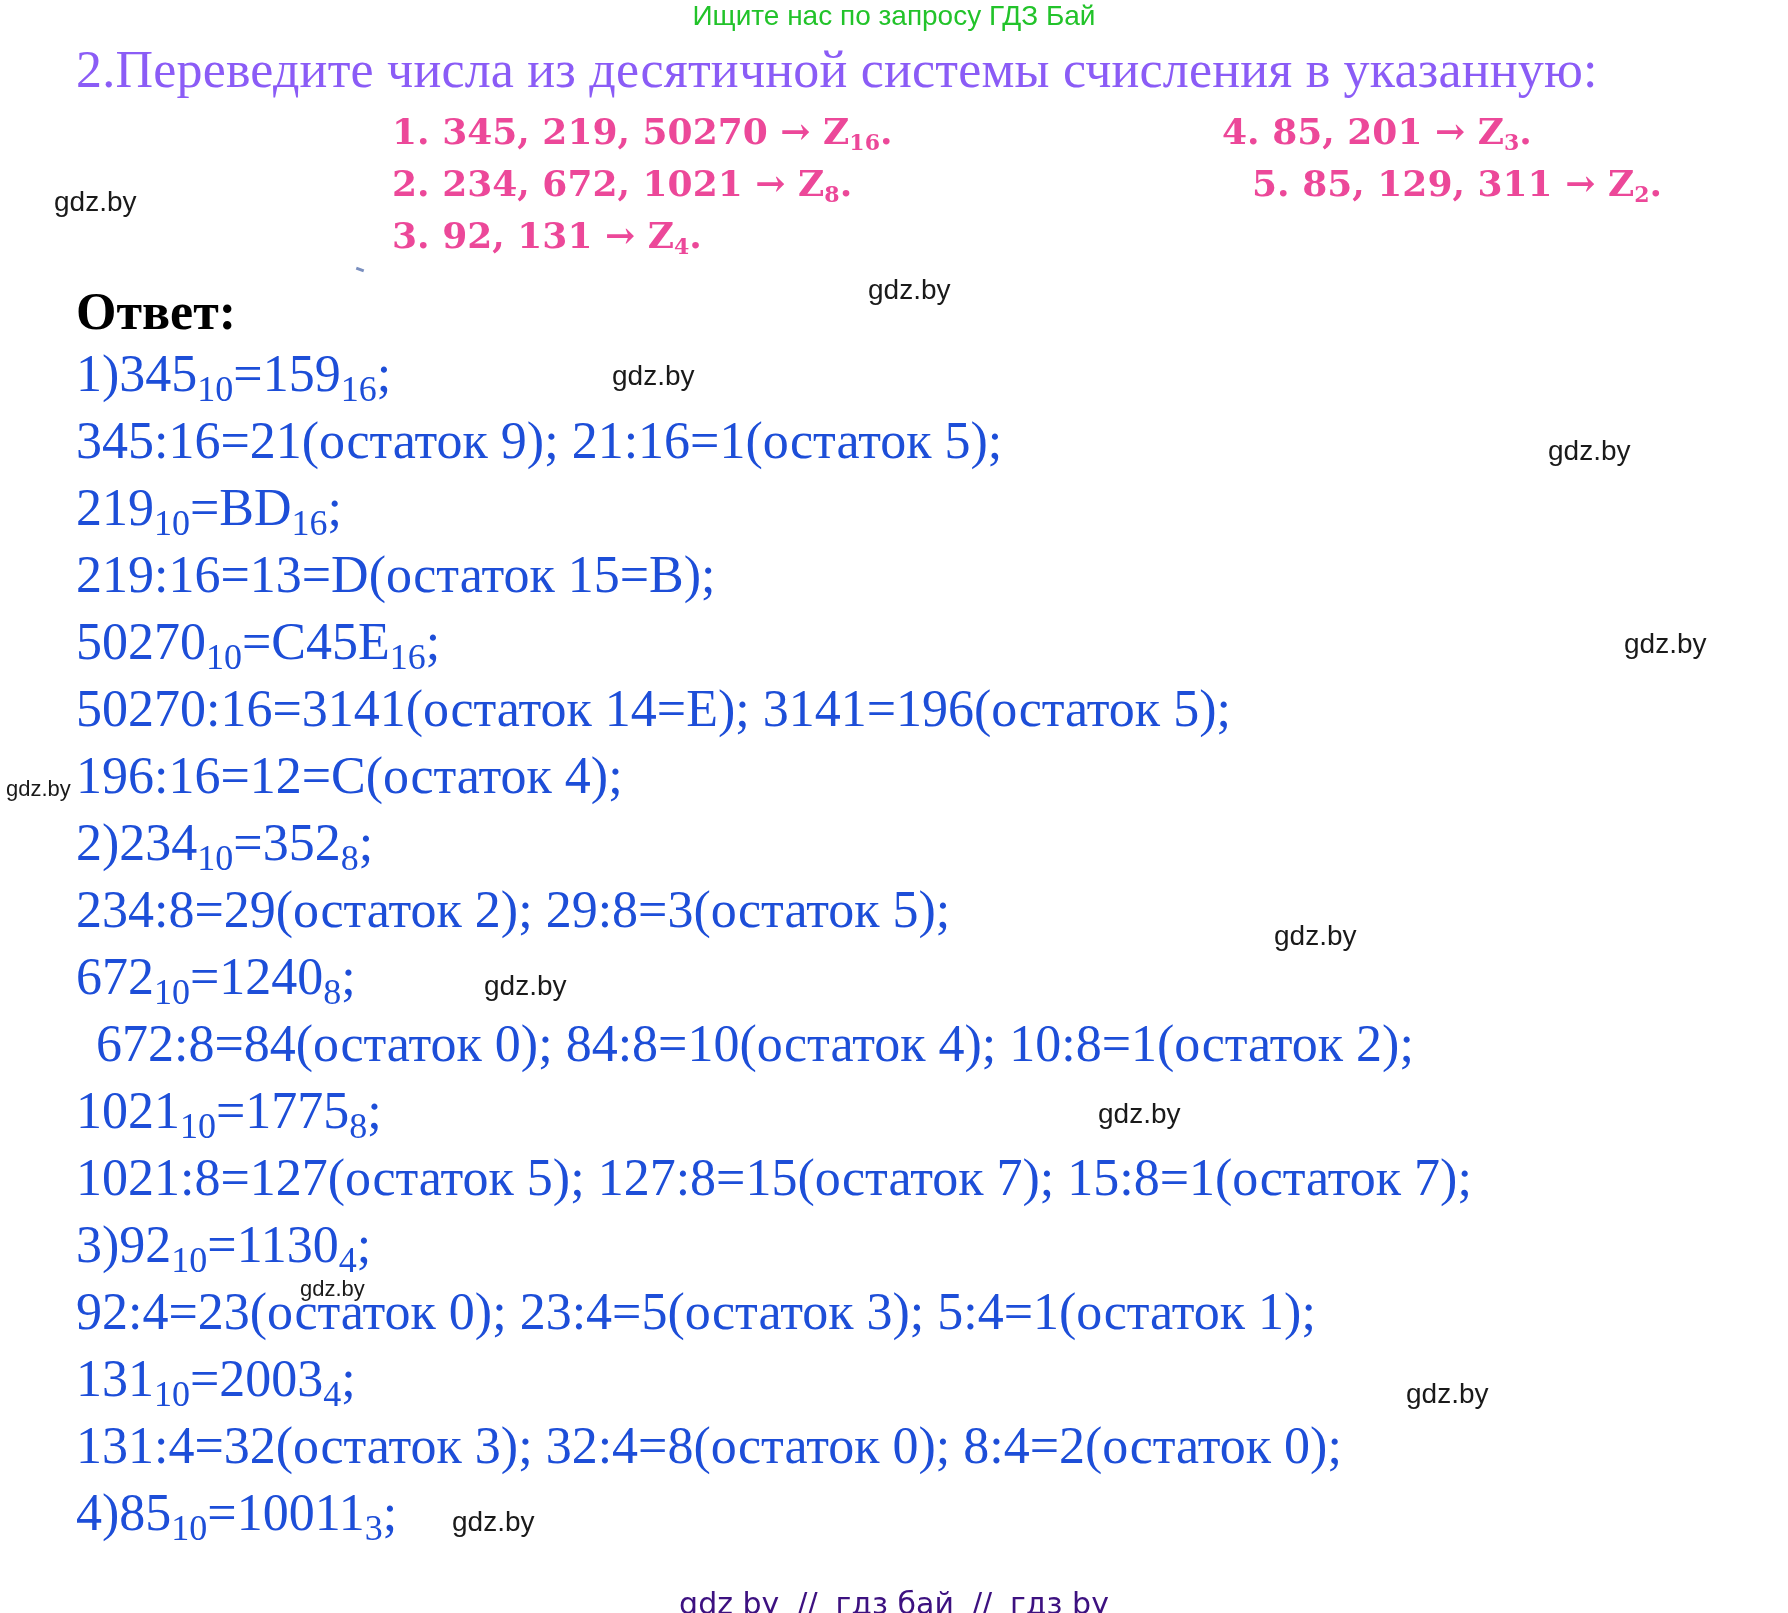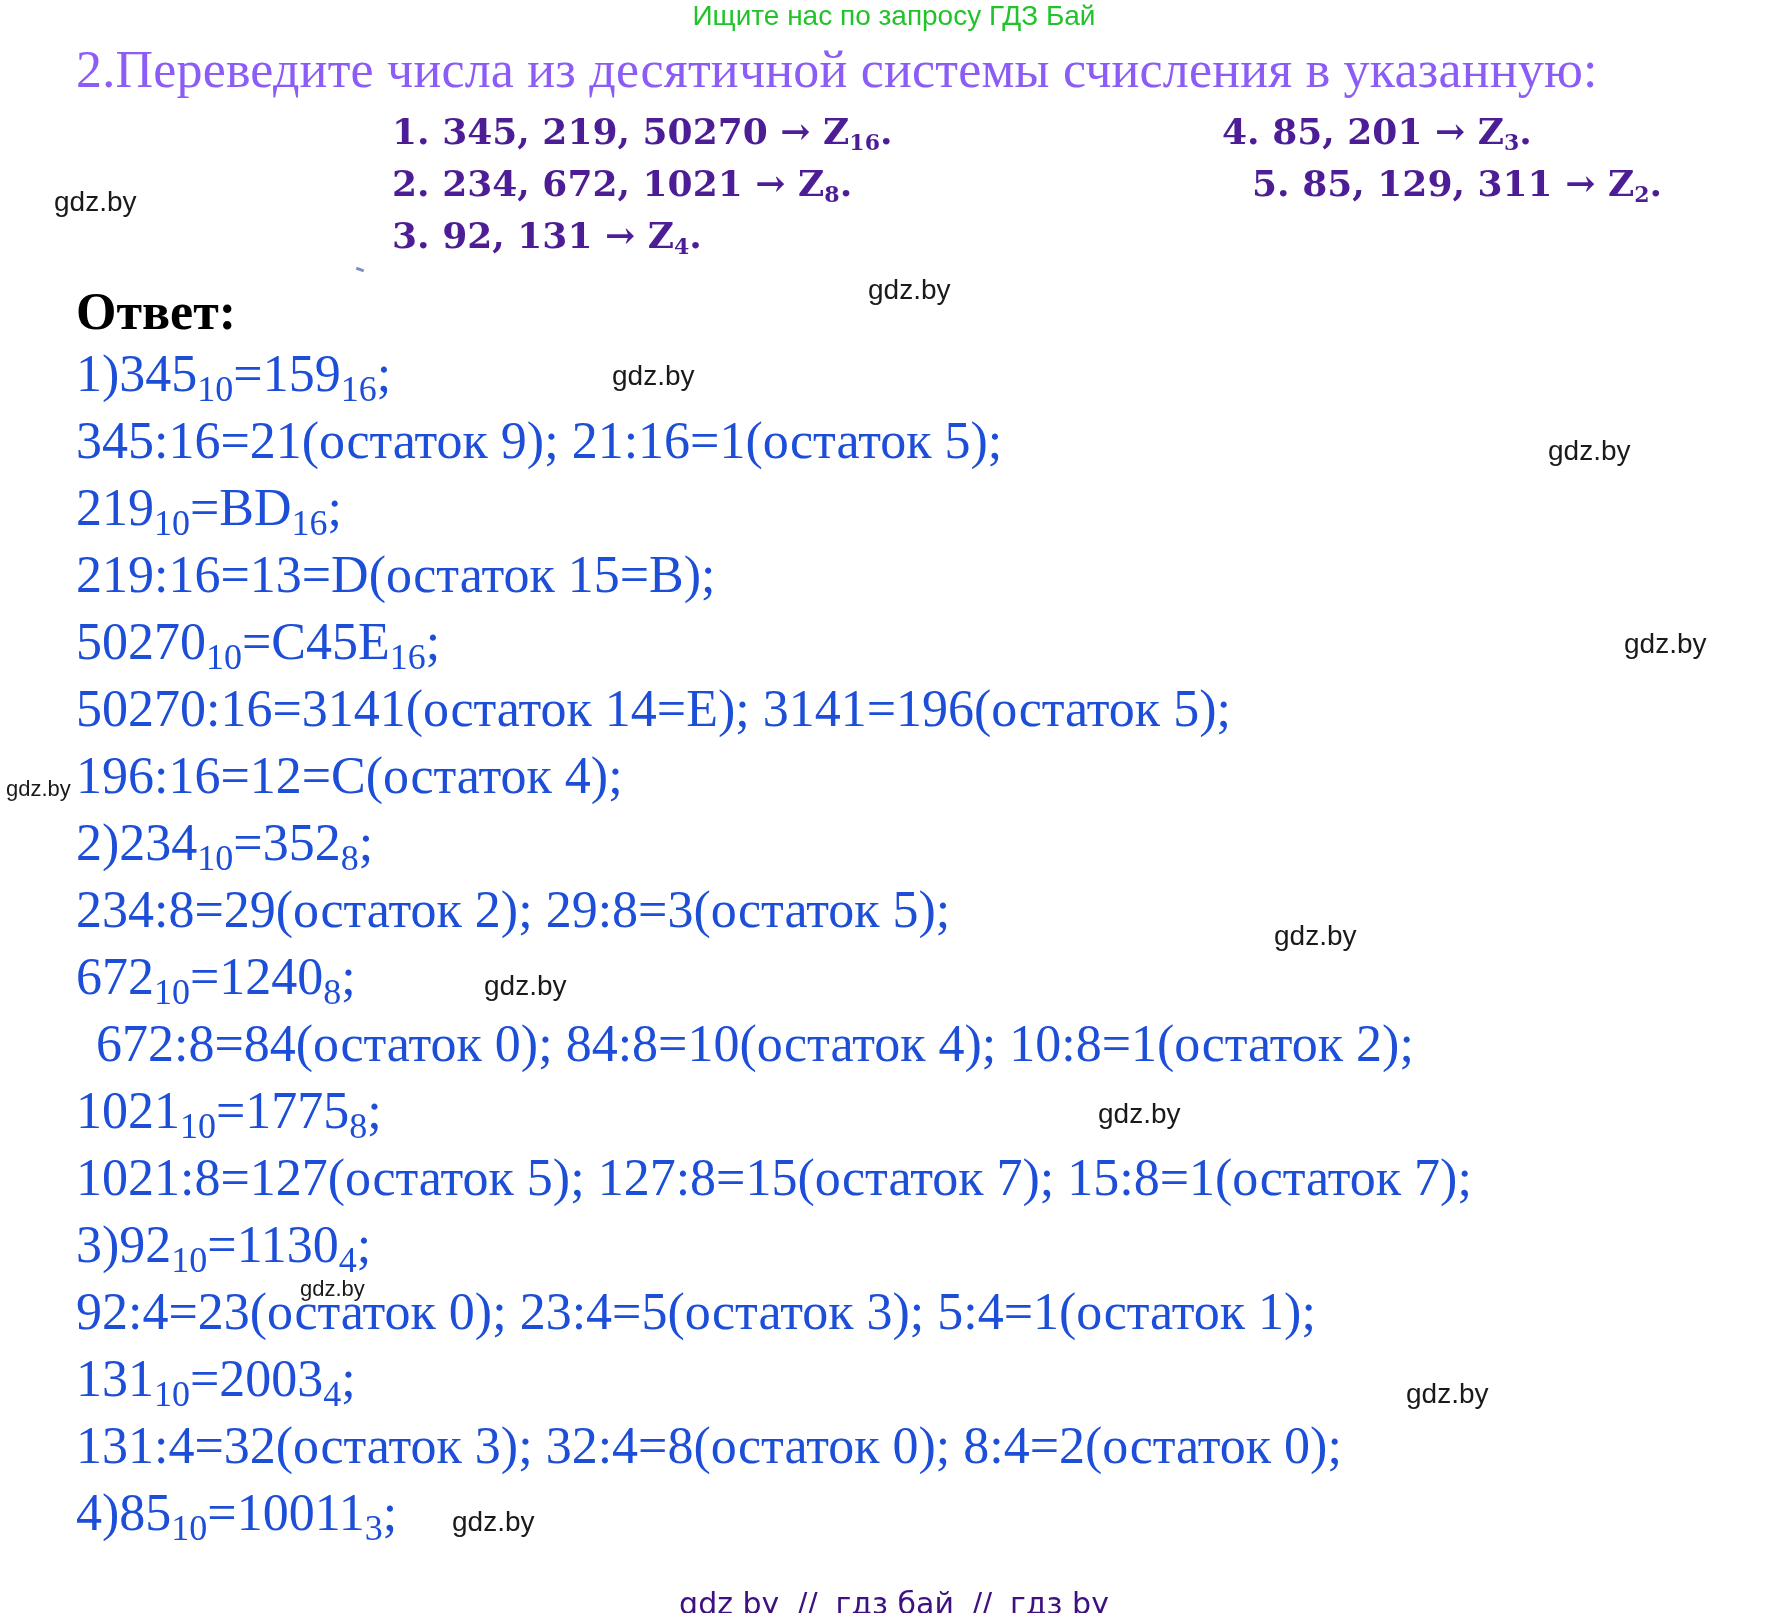--- a/index.html
+++ b/index.html
@@ -1,20 +1,20 @@
 <!DOCTYPE html>
 <html><head>
 <meta charset="utf-8">
 <style>
   html, body { margin: 0; padding: 0; background: #ffffff; }
   body { width: 1788px; height: 1613px; position: relative; overflow: hidden; }
   .abs { position: absolute; white-space: nowrap; }
   .top-banner { font-family: "Liberation Sans", sans-serif; font-size: 28px; color: #22c32a; left: 0; width: 1788px; text-align: center; top: 0; }
   .task-title { font-family: "Liberation Serif", serif; font-size: 52px; color: #8b5cf6; left: 76px; top: 40px; letter-spacing: 0.2px; }
-  .task-item { font-family: "DejaVu Serif", serif; font-weight: bold; font-size: 36px; color: #4c1d95; }
+  .task-item { font-family: "DejaVu Serif", serif; font-weight: bold; font-size: 36px; color: #ec4899; }
   .task-item sub { font-size: 22px; vertical-align: -6px; }
   .answer-head { font-family: "Liberation Serif", serif; font-weight: bold; font-size: 52px; color: #000; left: 76px; top: 282px; text-align: right; }
   .line { font-family: "Liberation Serif", serif; font-size: 52px; color: #1d4ed8; left: 76px; line-height: 60px; }
   .line sub { font-size: 36px; vertical-align: -10px; }
   .wm { font-family: "Liberation Sans", sans-serif; font-size: 28px; color: #1a1a1a; }
   .footer { font-family: "DejaVu Sans", sans-serif; font-size: 30px; color: #3d1180; left: 0; width: 1788px; text-align: center; top: 1586px; }
   .footer .sep { margin: 0 18px; }
   .dash { left: 356px; top: 268px; width: 8px; height: 3px; background: #7a8fbf; transform: rotate(20deg); }
 </style>
 </head>

